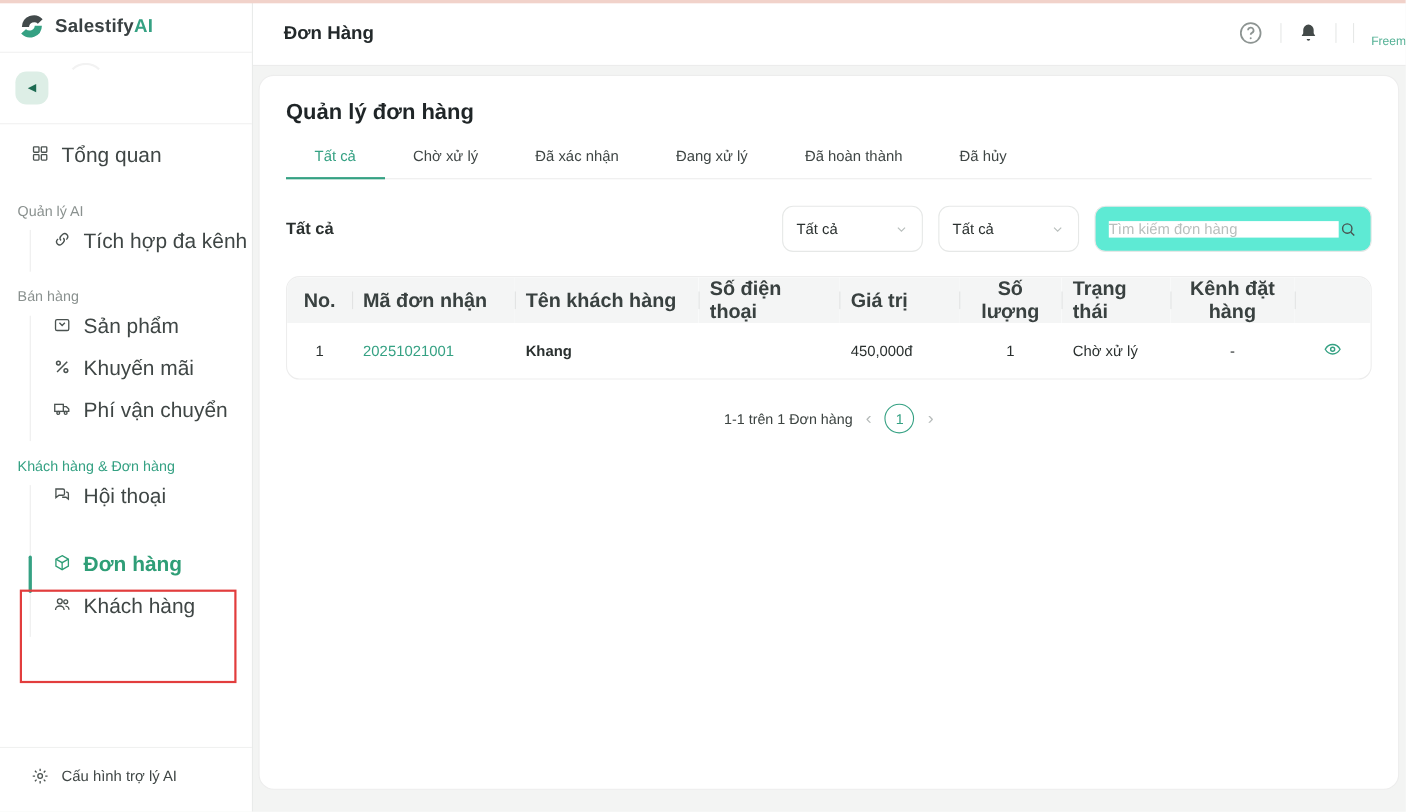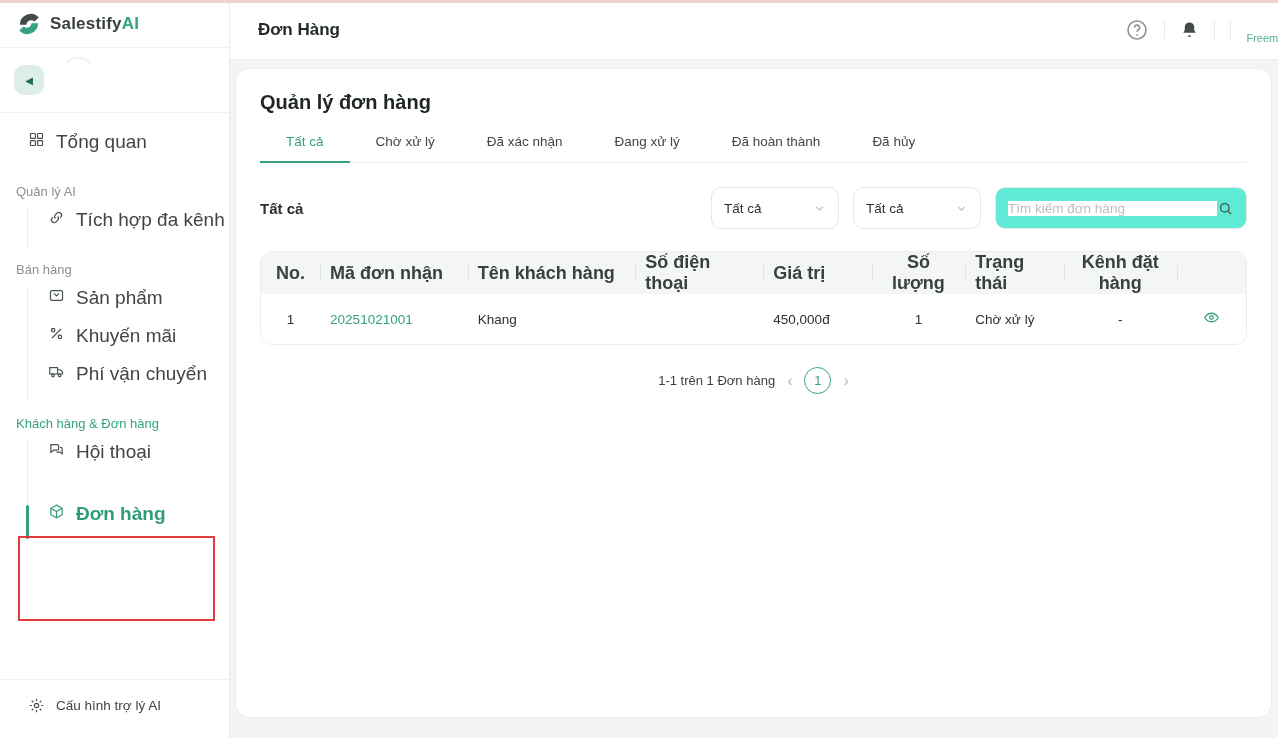--- a/index.html
+++ b/index.html
@@ -72,21 +72,21 @@
   .export-btn { height:42px; background:#2f9e77; color:#fff; border:none; border-radius:9px; padding:0 17px; font-size:13.5px; display:flex; align-items:center; gap:8px; cursor:pointer; font-family:inherit; white-space:nowrap; }
   .export-btn svg { width:15px; height:15px; }
 
   .table-wrap { margin-top:22px; border:1px solid #ededed; border-radius:12px; overflow:hidden; }
   table { width:100%; border-collapse:collapse; table-layout:fixed; }
   thead th { background:#f4f5f5; height:42px; font-size:18px; font-weight:bold; color:#394140; text-align:left; padding:0 10px; position:relative; }
   thead th.sep::before { content:""; position:absolute; left:0; top:13px; bottom:13px; width:1px; background:#e2e3e3; }
   tbody td { height:50px; font-size:13.5px; color:#2a302f; padding:0 10px; }
   .ta-c { text-align:center; }
   .order-link { color:#35a183; cursor:pointer; }
-  .customer-name { font-weight:normal; }
+  .customer-name { font-weight:bold; }
   .eye-btn { background:none; border:none; color:#35a183; cursor:pointer; display:inline-flex; }
   .eye-btn svg { width:17px; height:17px; }
 
   .pagination { margin-top:22px; display:flex; justify-content:center; align-items:center; gap:12px; font-size:13px; color:#3c4341; }
   .pg-arrow { color:#b6bbba; font-size:16px; cursor:pointer; background:none; border:none; line-height:1; }
   .pg-page { width:27px; height:27px; border-radius:50%; border:1px solid #35a183; color:#35a183; display:flex; align-items:center; justify-content:center; font-size:13px; cursor:pointer; background:#fff; }
 </style>
 </head>
 <body>
 
@@ -167,20 +167,29 @@
             </svg>
           <span>Hội thoại</span>
         </div>
         <div class="nav-item active spaced">
           <svg viewBox="0 0 24 24" fill="none" stroke="currentColor" stroke-width="1.7">
               <path d="M12 3l8 4.5v9L12 21l-8-4.5v-9z"></path>
               <path d="M4 7.5l8 4.5 8-4.5"></path>
               <line x1="12" y1="12" x2="12" y2="21"></line>
             </svg>
           <span>Đơn hàng</span>
+        </div>
+        <div class="nav-item">
+          <svg viewBox="0 0 24 24" fill="none" stroke="currentColor" stroke-width="1.7">
+              <circle cx="9" cy="8" r="3.1"></circle>
+              <path d="M3.5 19c0-3 2.5-5 5.5-5s5.5 2 5.5 5"></path>
+              <circle cx="16.6" cy="8.6" r="2.5"></circle>
+              <path d="M16.3 14.2c2.6.2 4.4 2.1 4.4 4.6"></path>
+            </svg>
+          <span>Khách hàng</span>
         </div>
       </div>
     </nav>
 
     <div class="annotation-box"></div>
 
     <div class="sidebar-footer">
       <div class="footer-item">
         <svg viewBox="0 0 24 24" fill="none" stroke="currentColor" stroke-width="1.7">
             <circle cx="12" cy="12" r="3"></circle>

